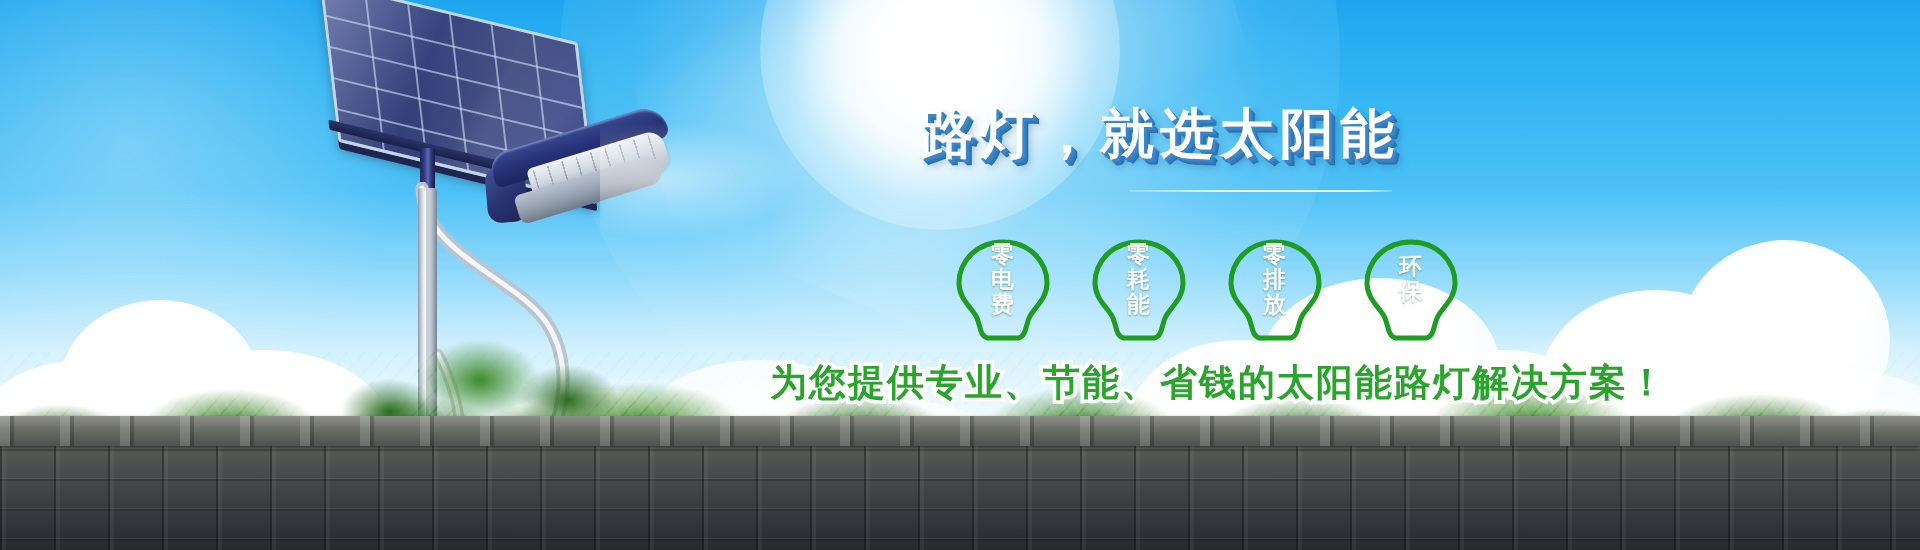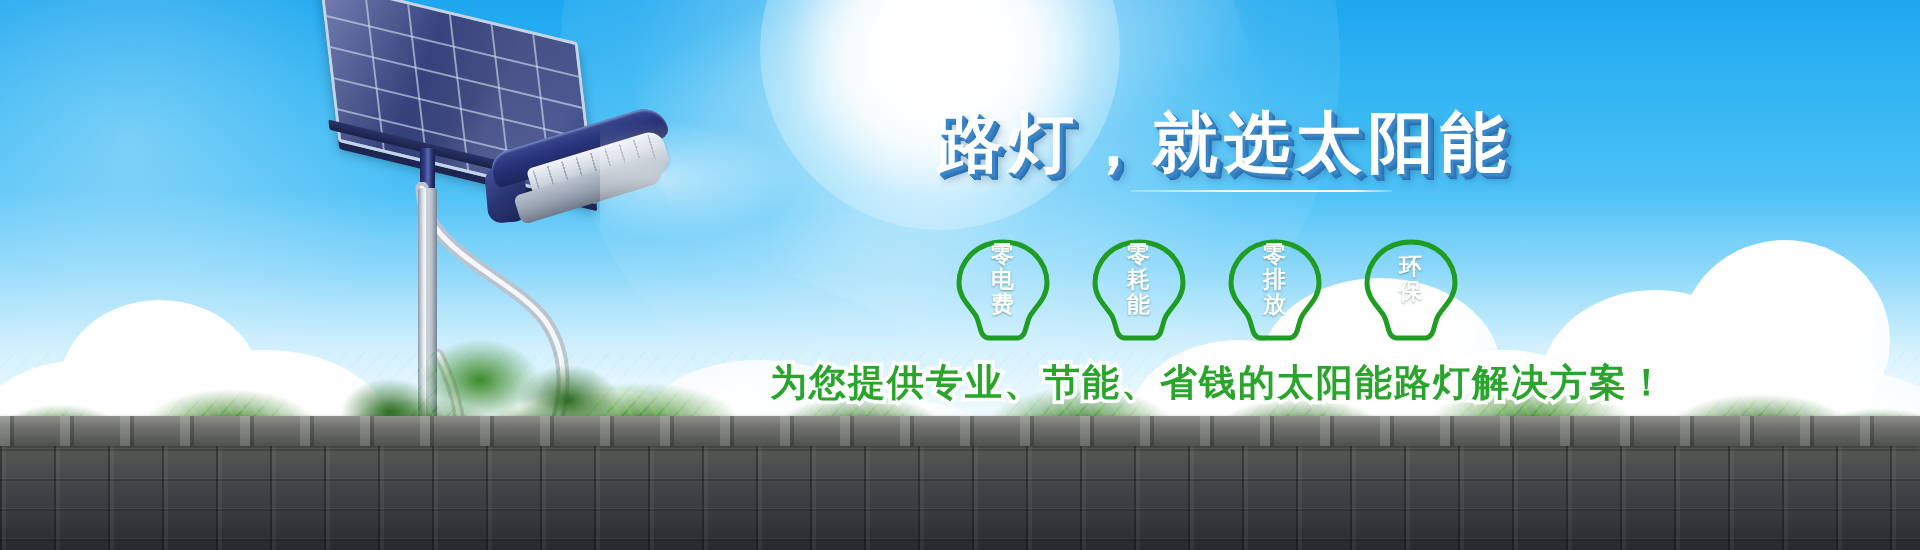--- a/index.html
+++ b/index.html
@@ -117,24 +117,24 @@
   #tree{position:absolute;left:330px;bottom:96px;width:330px;height:160px;
     background:
       radial-gradient(ellipse 70px 48px at 60px 118px,#2e6f22,rgba(46,111,34,0) 70%),
       radial-gradient(ellipse 86px 58px at 150px 86px,#3e8a2b,rgba(62,138,43,0) 70%),
       radial-gradient(ellipse 72px 50px at 238px 106px,#2d6c21,rgba(45,108,33,0) 70%),
       radial-gradient(ellipse 64px 42px at 196px 140px,#40872e,rgba(64,135,46,0) 70%),
       radial-gradient(ellipse 58px 40px at 100px 146px,#35792611,rgba(53,121,38,0) 70%);}
 
   
   #headline{position:absolute;left:920px;top:98px;
-    font-size:66px;font-weight:bold;color:#ffffff;letter-spacing:6px;white-space:nowrap;
+    font-size:54px;font-weight:bold;color:#ffffff;letter-spacing:6px;white-space:nowrap;
     text-shadow:
       2px 2px 0 #3a86c8, 3px 3px 0 #3a86c8, 4px 4px 0 #2f79ba,
-      5px 5px 0 #2f79ba, 6px 6px 0 #2a6ead, 7px 7px 9px rgba(12,60,110,.38); margin-left: 16px;}
+      5px 5px 0 #2f79ba, 6px 6px 0 #2a6ead, 7px 7px 9px rgba(12,60,110,.38);}
   #divider{position:absolute;left:1130px;top:190px;width:262px;height:2px;
     background:linear-gradient(90deg,rgba(255,255,255,.25),rgba(255,255,255,.95) 40%,rgba(255,255,255,.95) 85%,rgba(255,255,255,.2));}
 
   #badges{position:absolute;left:948px;top:236px;width:540px;height:110px;display:flex;gap:26px;}
   .badge{position:relative;width:110px;height:108px;flex:0 0 auto;}
   .badge svg{position:absolute;left:0;top:0;}
   .badge-text{position:absolute;left:0;top:6px;width:110px;text-align:center;
     color:#ffffff;font-size:23px;font-weight:bold;line-height:25px;letter-spacing:1px;
     text-shadow:0 1px 2px rgba(20,80,40,.45);}
   .badge-text .ch{display:block;}

